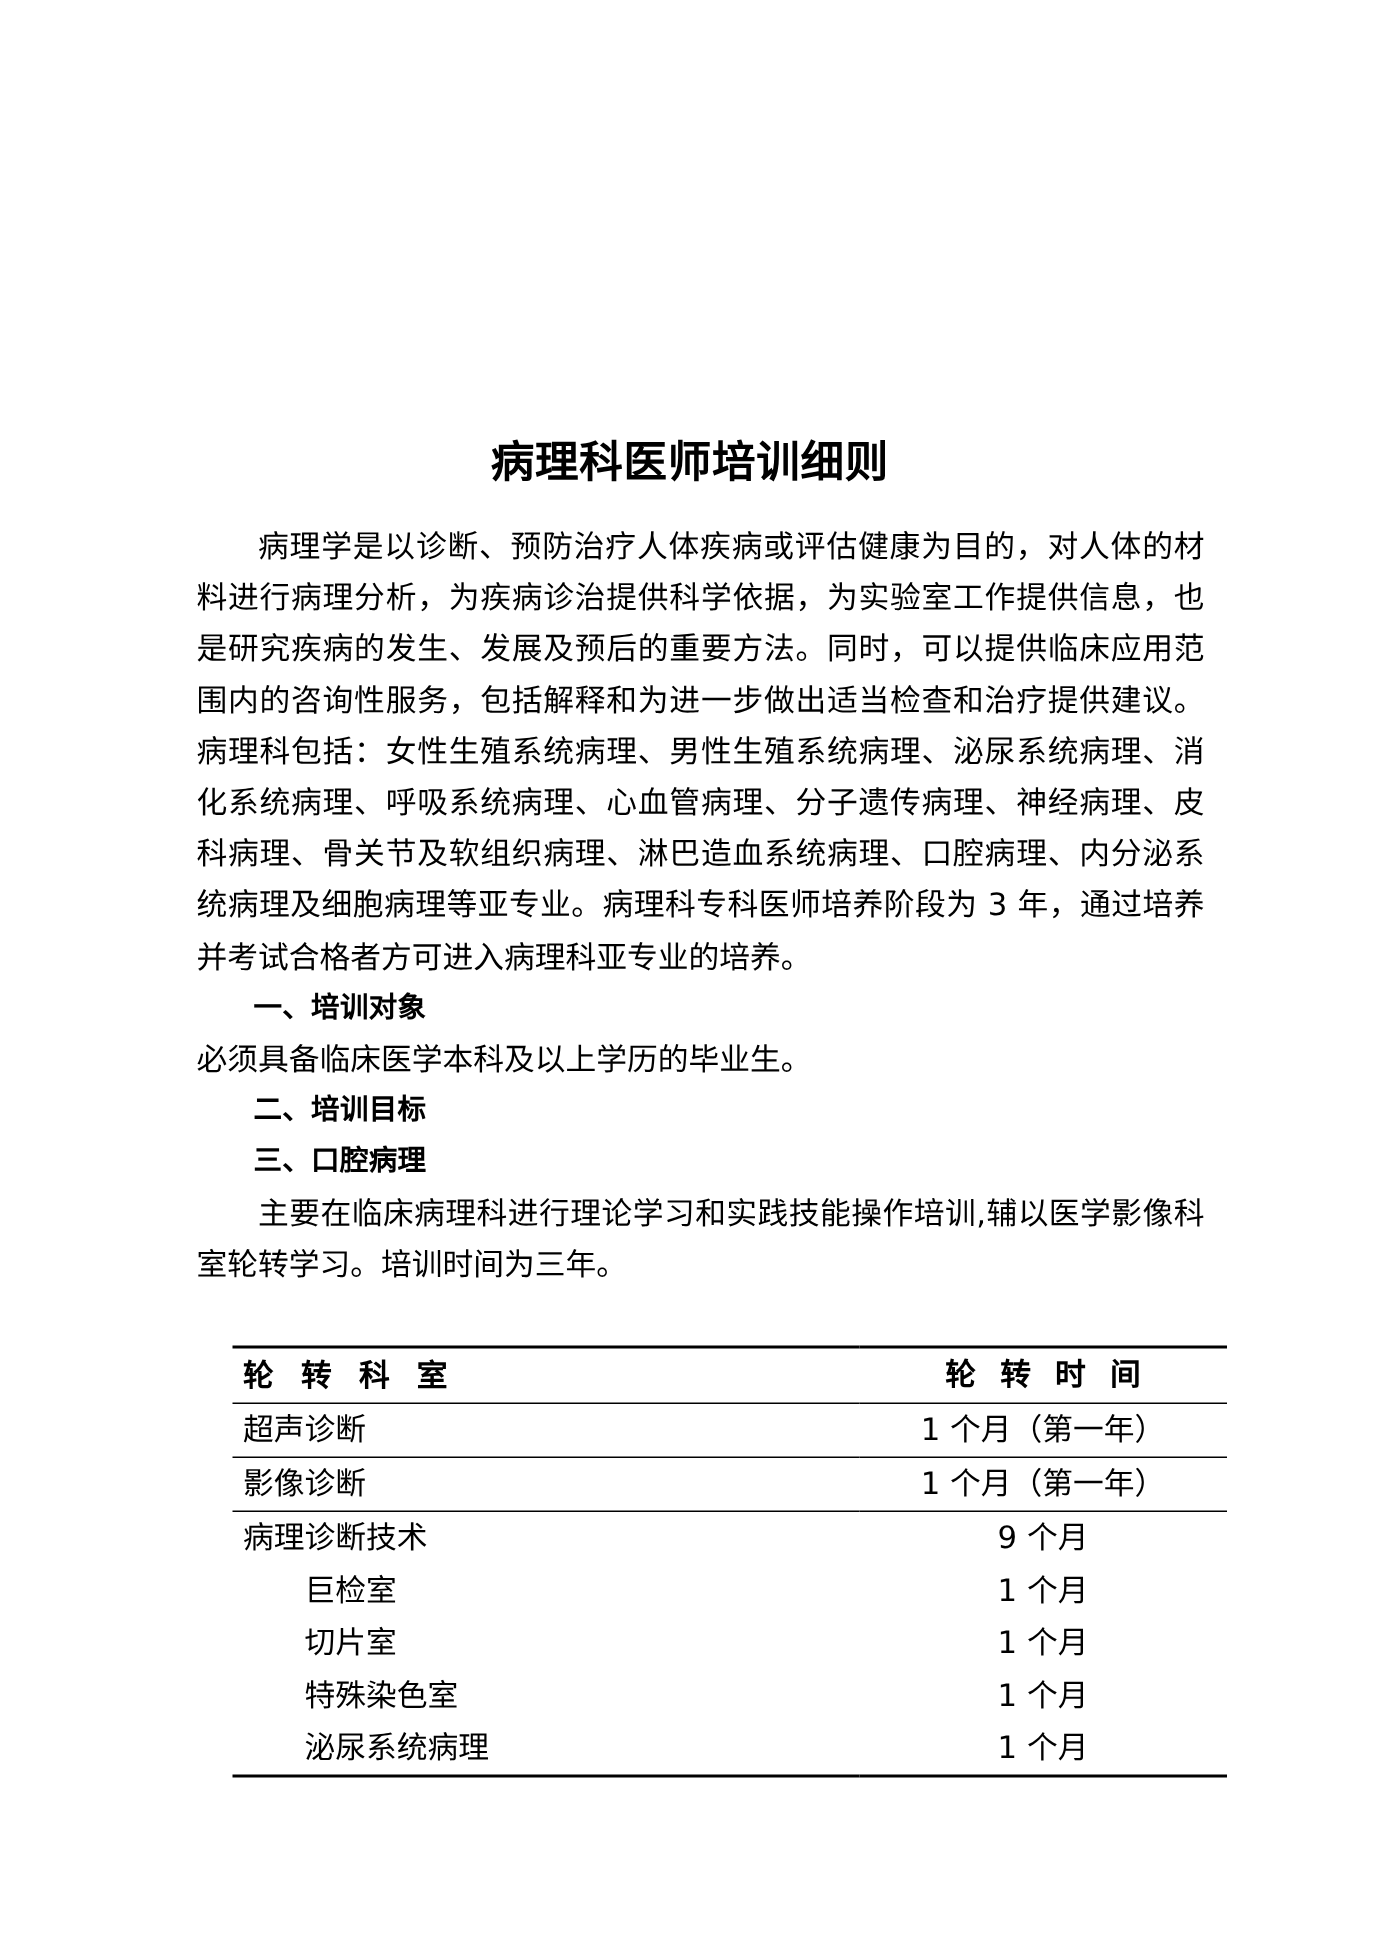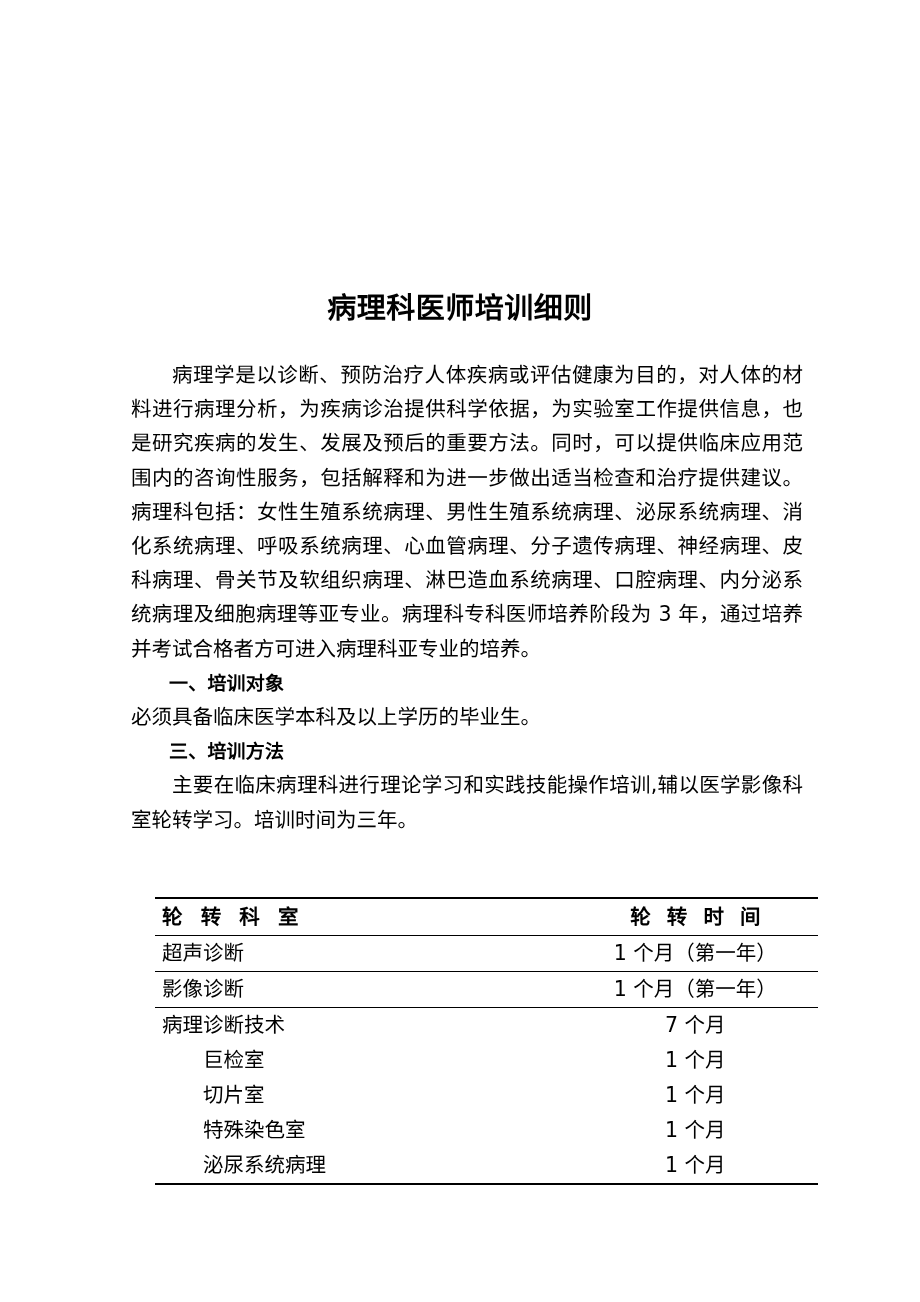--- a/index.html
+++ b/index.html
@@ -38,21 +38,21 @@
     font-weight: bold;
     letter-spacing: 0.5px;
     line-height: 40px;
     white-space: nowrap;
   }
 
   
   .content {
     position: absolute;
     left: 131px;
-    top: 358px;
+    top: 347px;
     width: 672px;
   }
 
   .para {
     font-size: 20.5px;
     line-height: 34.2px;
     text-align: justify;
     text-justify: inter-ideograph;
     margin: 0;
     letter-spacing: 0px;
@@ -132,22 +132,23 @@
 
   <div class="doc-title">病理科医师培训细则</div>
 
   <div class="content">
 
     <p class="para indent">病理学是以诊断、预防治疗人体疾病或评估健康为目的，对人体的材料进行病理分析，为疾病诊治提供科学依据，为实验室工作提供信息，也是研究疾病的发生、发展及预后的重要方法。同时，可以提供临床应用范围内的咨询性服务，包括解释和为进一步做出适当检查和治疗提供建议。病理科包括：女性生殖系统病理、男性生殖系统病理、泌尿系统病理、消化系统病理、呼吸系统病理、心血管病理、分子遗传病理、神经病理、皮科病理、骨关节及软组织病理、淋巴造血系统病理、口腔病理、内分泌系统病理及细胞病理等亚专业。病理科专科医师培养阶段为 3 年，通过培养并考试合格者方可进入病理科亚专业的培养。</p>
 
     <h2 class="section-heading">一、培训对象</h2>
     <p class="para">必须具备临床医学本科及以上学历的毕业生。</p>
 
+    <h2 class="section-heading">二、培训目标</h2>
 
-    <h2 class="section-heading">三、培训方法</h2>
+    <h2 class="section-heading">三、口腔病理</h2>
     <p class="para indent">主要在临床病理科进行理论学习和实践技能操作培训,辅以医学影像科室轮转学习。培训时间为三年。</p>
 
   </div>
 
   <table class="rotation-table">
     <thead>
       <tr>
         <th class="col-dept">轮 转 科 室</th>
         <th class="col-time">轮 转 时 间</th>
       </tr>
@@ -156,21 +157,21 @@
         <tr class="ruled">
           <td class="col-dept">超声诊断</td>
           <td class="col-time">1 个月（第一年）</td>
         </tr>
         <tr class="ruled">
           <td class="col-dept">影像诊断</td>
           <td class="col-time">1 个月（第一年）</td>
         </tr>
         <tr>
           <td class="col-dept">病理诊断技术</td>
-          <td class="col-time">7 个月</td>
+          <td class="col-time">9 个月</td>
         </tr>
         <tr>
           <td class="col-dept sub">巨检室</td>
           <td class="col-time">1 个月</td>
         </tr>
         <tr>
           <td class="col-dept sub">切片室</td>
           <td class="col-time">1 个月</td>
         </tr>
         <tr>

